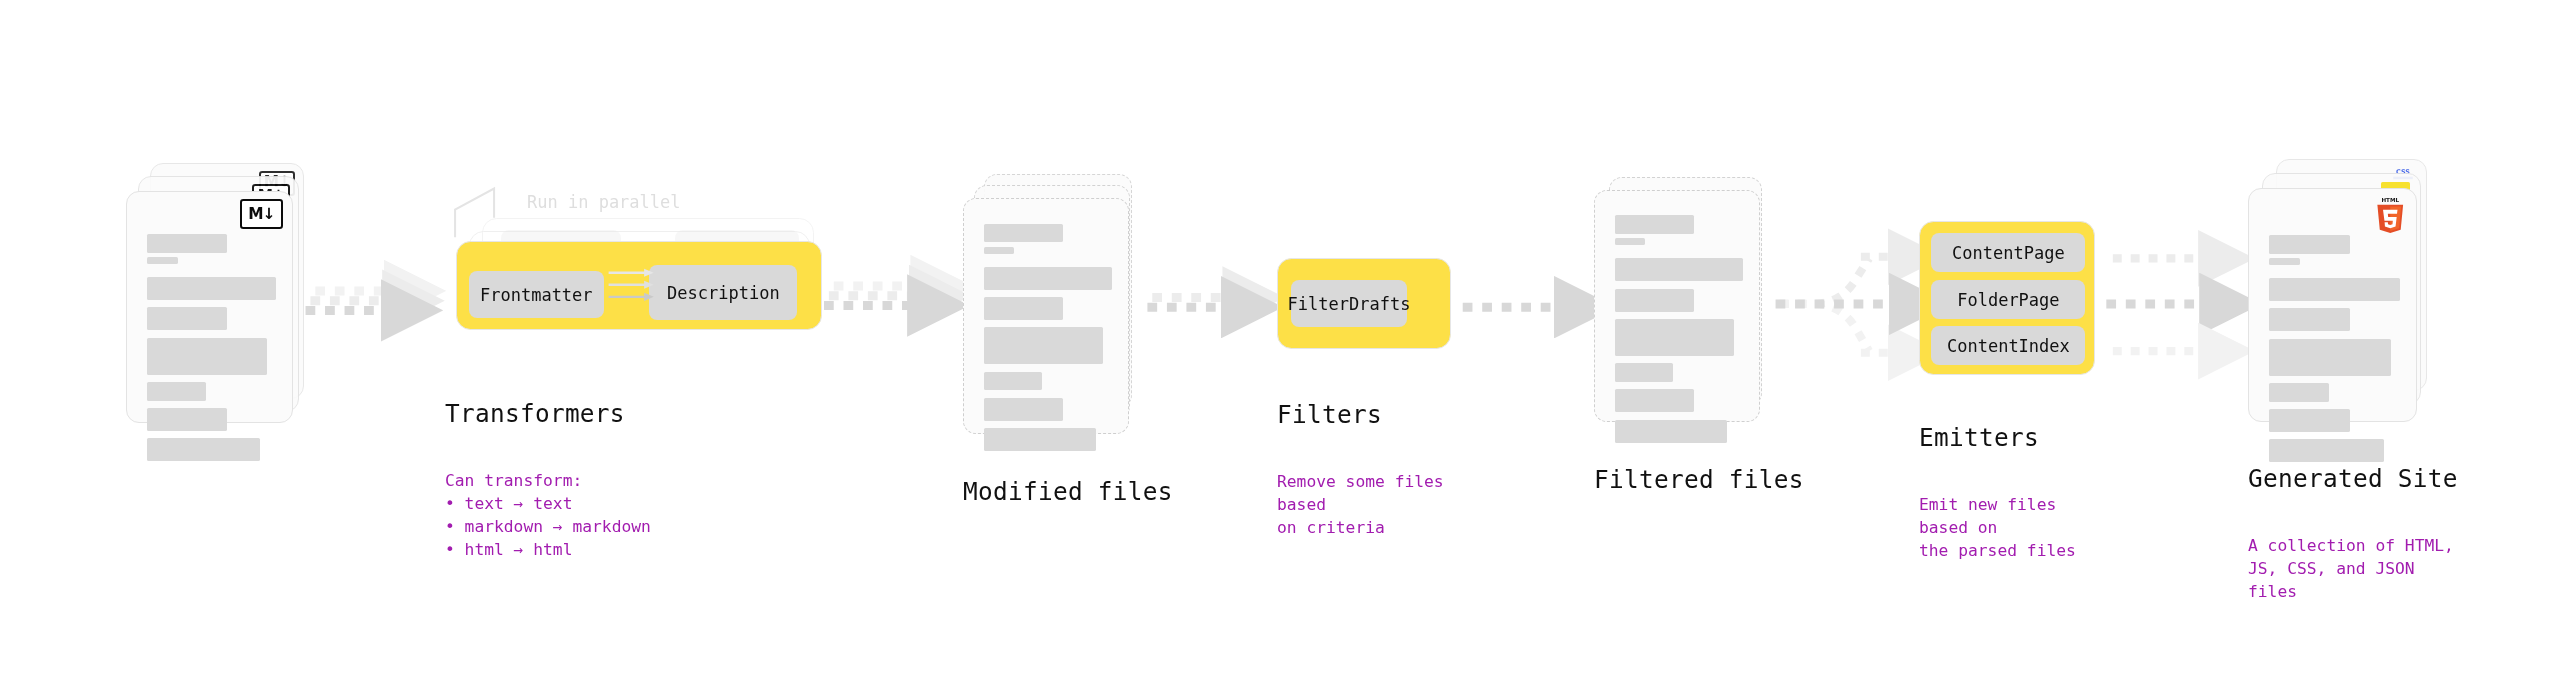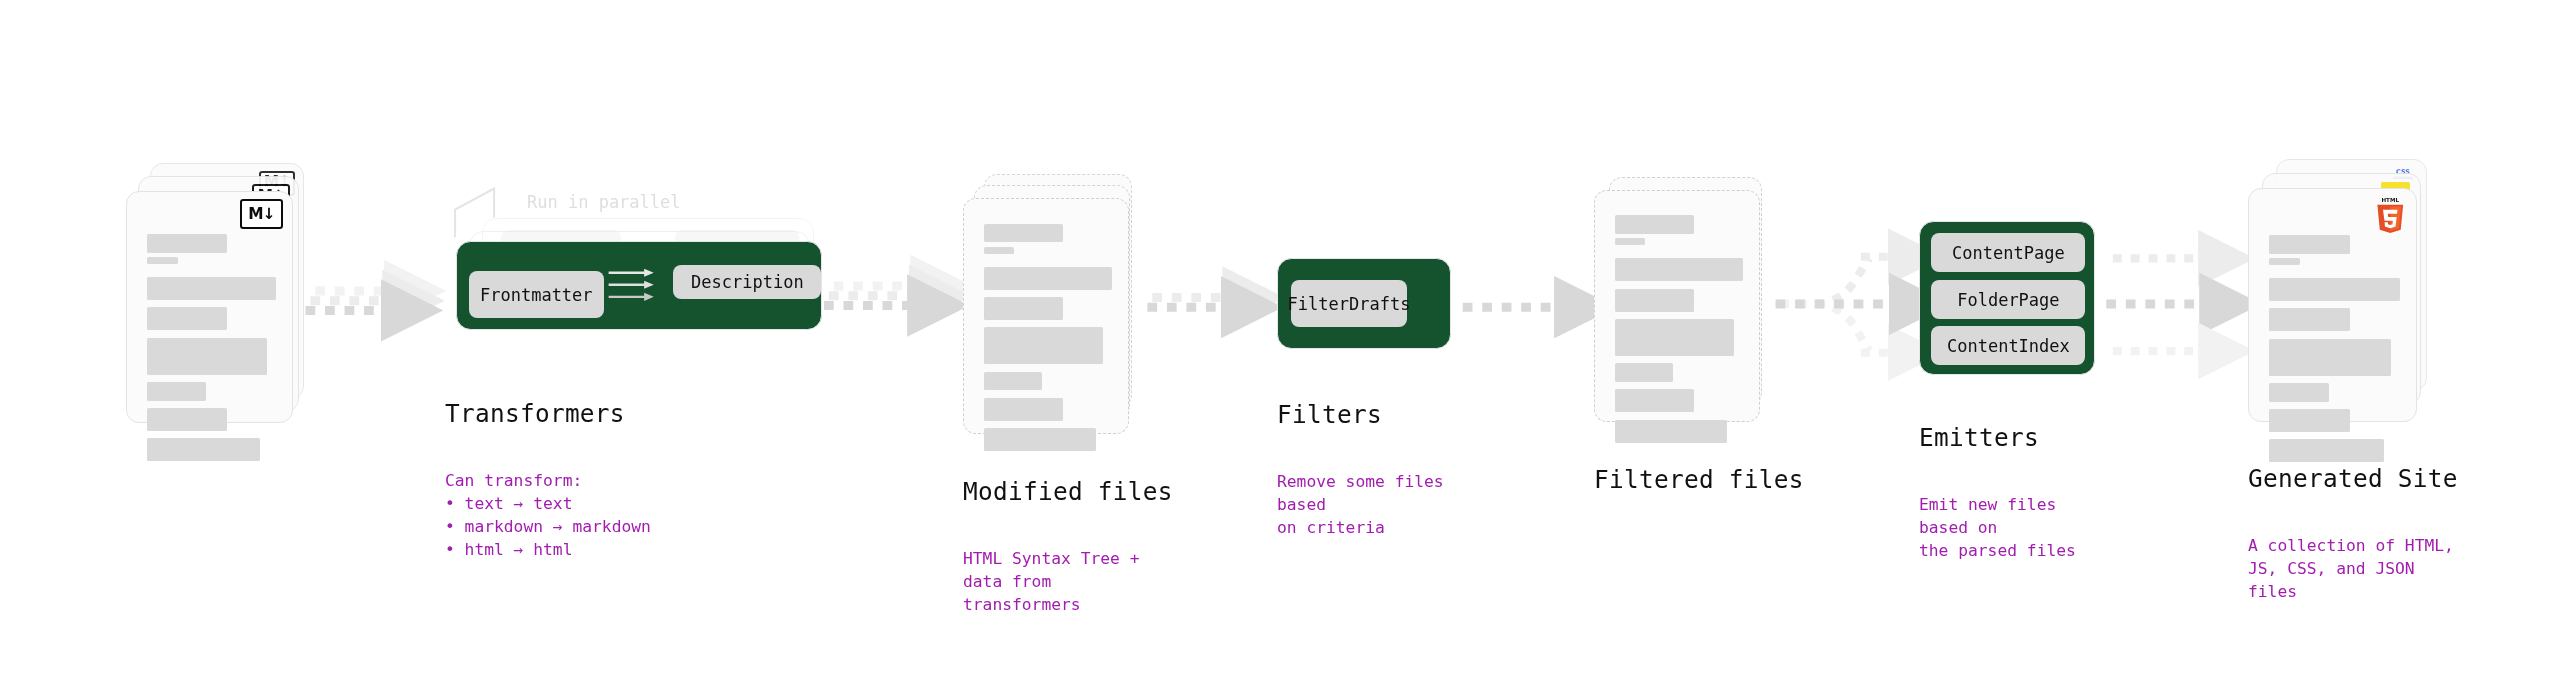--- a/index.html
+++ b/index.html
@@ -64,21 +64,21 @@
   
   .html5-badge{position:absolute;width:32.5px;height:37px;}
   .js-badge{position:absolute;width:29px;height:29px;background:#f7df1e;border-radius:1.6px;}
   .css-badge{position:absolute;width:26px;height:14.6px;}
 
   
   .proc{
     position:absolute;
     border:1.6px solid #e6e6e6;
     border-radius:14.6px;
-    background:#14532d;
+    background:#fde047;
     box-sizing:border-box;
   }
   .proc.layer{background:transparent;}
   .chip{
     position:absolute;
     background:#d9d9d9;
     border-radius:8.1px;
     display:flex;align-items:center;justify-content:center;
     color:#111111;font-size:17px;white-space:nowrap;
     font-family:"DejaVu Sans Mono","Liberation Mono",monospace;
@@ -189,21 +189,21 @@
       <div class="proc layer" style="left:37px;top:29px;width:332px;height:89px;opacity:.45;">
         <div class="chip ghost2" style="left:18px;top:11.4px;width:120px;height:41px;"></div>
         <div class="chip ghost2" style="left:192px;top:11.4px;width:124px;height:41px;"></div>
       </div>
       <div class="proc layer" style="left:24.4px;top:42px;width:341px;height:89px;opacity:.6;">
         <div class="chip ghost" style="left:14.6px;top:11.4px;width:124px;height:42px;"></div>
         <div class="chip ghost" style="left:193px;top:11.4px;width:127px;height:42px;"></div>
       </div>
       <div class="proc" style="left:11.4px;top:52px;width:366px;height:89px;">
         <div class="chip" style="left:11.4px;top:23px;width:135px;height:47px;margin-top:6px;">Frontmatter</div>
-        <div class="chip" style="left:216px;top:23px;width:148px;height:34px;text-align:right;">Description</div>
+        <div class="chip" style="left:192px;top:23px;width:148px;height:55px;text-align:right;">Description</div>
         <svg width="50" height="50" style="position:absolute;left:150px;top:21px;" viewBox="0 0 62 62">
           <line x1="2" y1="12" x2="48" y2="12" stroke="#e6e6e6" stroke-width="3"></line>
           <path d="M46,7 L58,12 L46,17 z" fill="#e6e6e6"></path>
           <line x1="2" y1="27" x2="48" y2="27" stroke="#e0e0e0" stroke-width="3"></line>
           <path d="M46,22 L58,27 L46,32 z" fill="#e0e0e0"></path>
           <line x1="2" y1="42" x2="48" y2="42" stroke="#c9c9c9" stroke-width="3"></line>
           <path d="M46,37 L58,42 L46,47 z" fill="#c9c9c9"></path>
         </svg>
       </div>
     </div>
@@ -229,22 +229,20 @@
           <div class="sk r2"></div>
           <div class="sk r3"></div>
           <div class="sk r4"></div>
           <div class="sk r5"></div>
           <div class="sk r6"></div>
         </div>
       </div>
     </div>
     <div class="caption" style="top:273px;">
       <div class="cap-title">Modified files</div>
-      <div class="cap-sub">HTML Syntax Tree +
-data from transformers</div>
     </div>
   </div>
 
   <div class="stage" style="left:1277px;top:258px;">
     <div style="position:relative;width:179px;height:96px;">
       <div class="proc" style="left:0;top:0;width:174px;height:91px;">
         <div class="chip" style="left:13px;top:21px;width:116px;height:47px;">FilterDrafts</div>
       </div>
     </div>
     <div class="caption" style="top:112px;">

